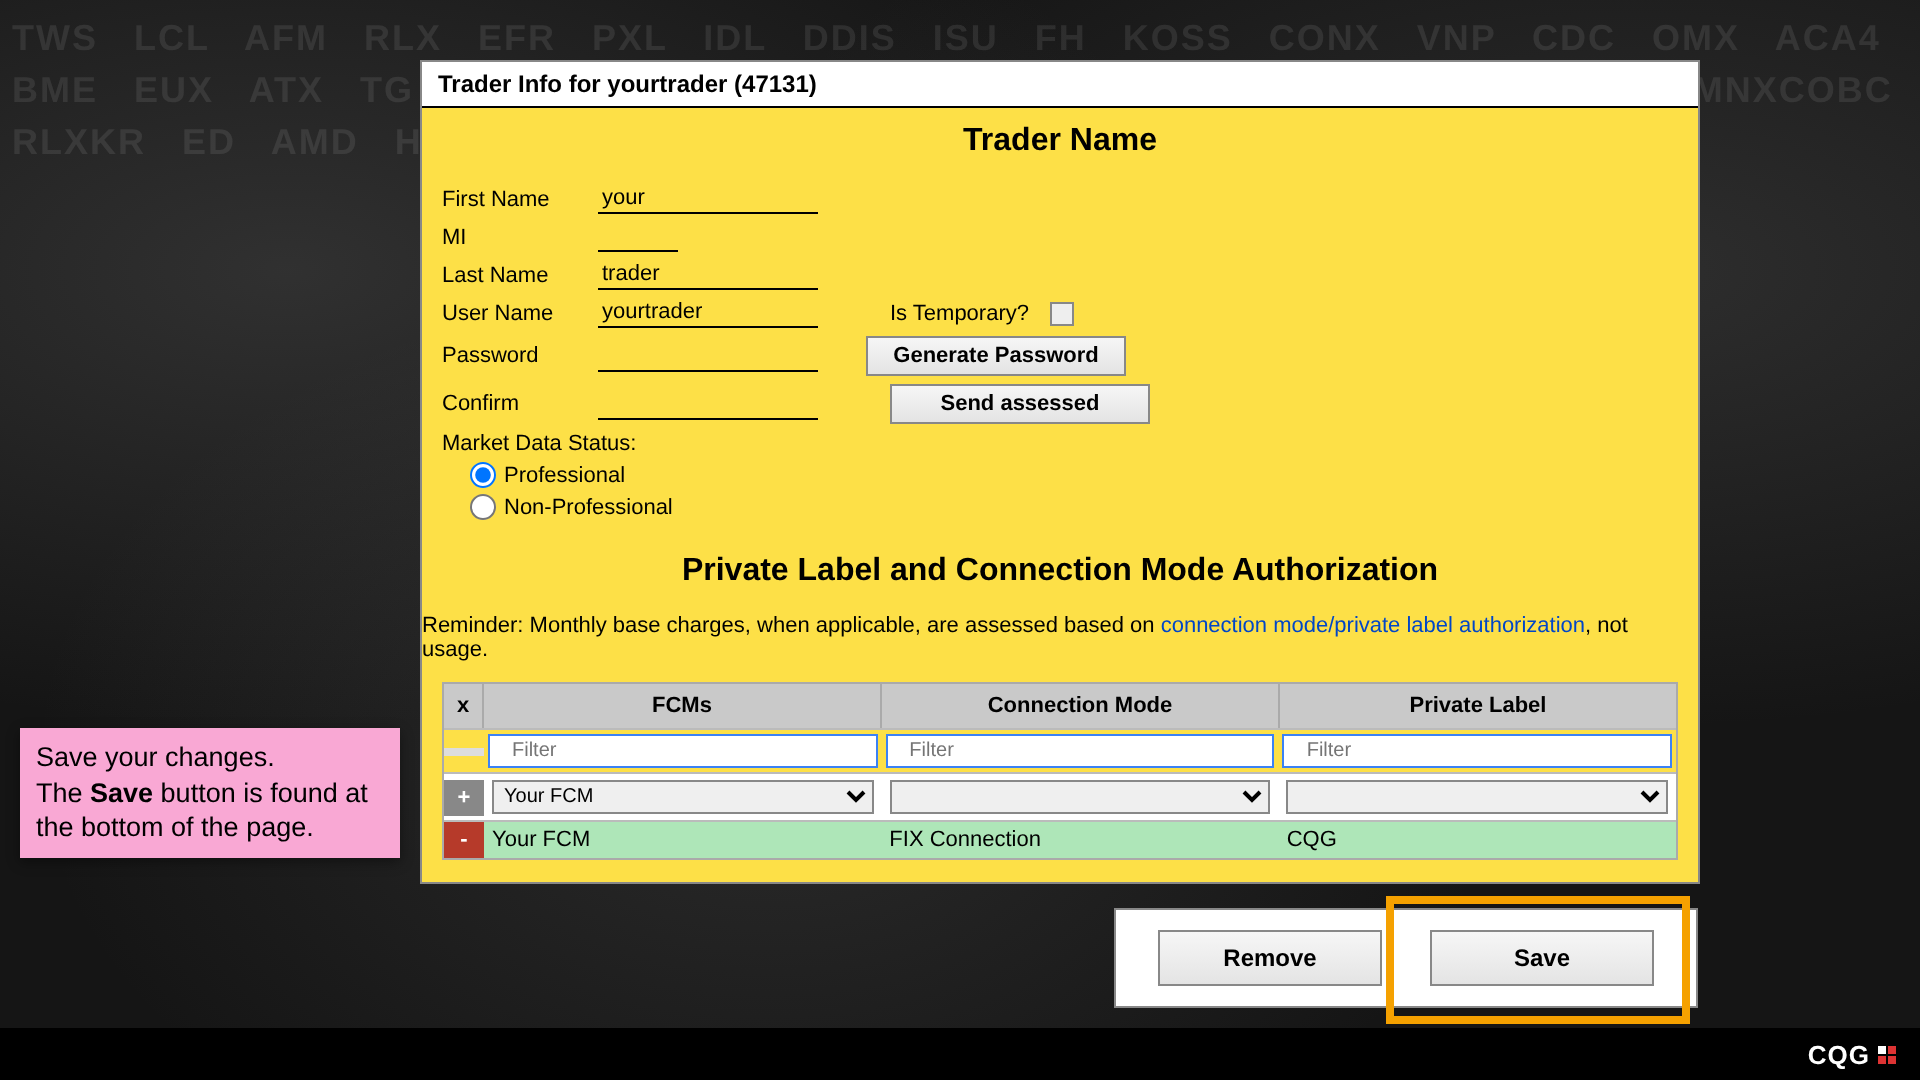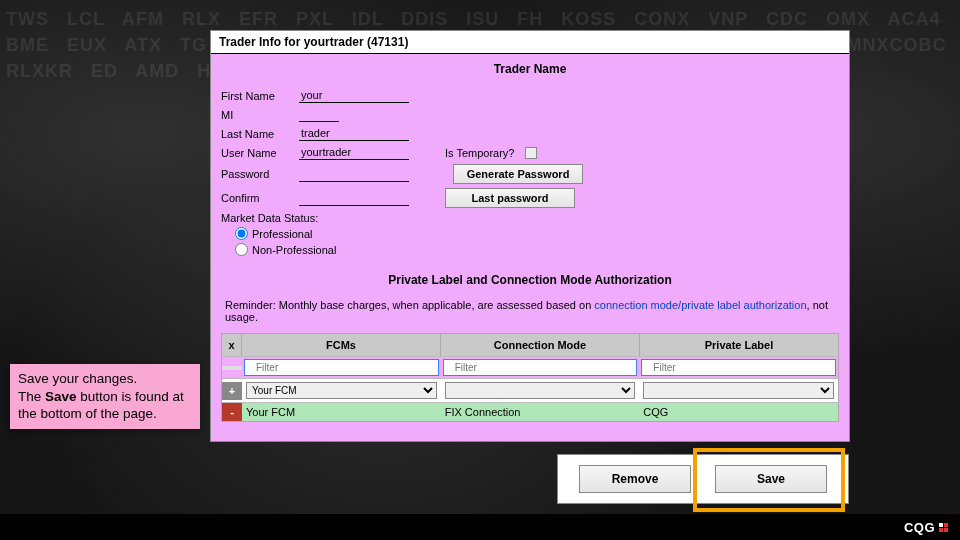--- a/index.html
+++ b/index.html
@@ -28,34 +28,34 @@
     line-height: 26px;
     word-spacing: 12px;
     letter-spacing: 1px;
     padding: 6px;
     overflow: hidden;
   }
   .form-panel {
     position: absolute;
     left: 210px; top: 30px;
     width: 640px; height: 412px;
-    background: #f0abfc;
+    background: #fde047;
     border: 1px solid #888;
   }
   .panel-title {
     background: #fff;
     padding: 4px 8px;
     font-weight: bold;
     font-size: 12px;
     border-bottom: 1px solid #000;
   }
   .section-heading {
     text-align: center;
     font-weight: bold;
-    font-size: 12px;
+    font-size: 16px;
     padding: 8px 0 6px;
   }
   .form-grid {
     padding: 2px 10px 6px 10px;
   }
   .row { display:flex; align-items:center; margin: 4px 0; gap:6px;}
   .lbl { width: 72px; font-size:11px; }
   .uline {
     border: none; border-bottom: 1px solid #000;
     width: 110px; font-size:11px; padding:1px 2px;
@@ -65,21 +65,21 @@
   .btn {
     background: linear-gradient(#f6f6f6,#e4e4e4);
     border: 1px solid #888;
     font-size: 11px; font-weight: bold;
     padding: 3px 10px; cursor: pointer;
   }
   .btn-wide { width:130px; }
   .btn-inline { margin-left:6px;}
   .radio-row { display:flex; align-items:center; gap:4px; margin:3px 0 3px 14px; font-size:11px;}
   .subhead { font-size:11px; margin-top:4px; }
-  .reminder { font-size:11px; padding: 6px 14px 10px; }
+  .reminder { font-size:11px; padding: 6px 0 10px; }
   .reminder a { color:#0046c8; text-decoration:none; }
   .grid {
     margin: 0 10px; border:1px solid #aaa;
   }
   .grid-head {
     display:flex; background:#c9c9c9; font-weight:bold; text-align:center;
   }
   .grid-head .cell { flex:1; padding:5px 4px; border-right:1px solid #aaa; font-size:11px;}
   .grid-head .cell:last-child{border-right:none;}
   .grid-head .cell.first { flex:0 0 20px; border-right:1px solid #aaa;}
@@ -150,26 +150,26 @@
     </div>
     <div class="row">
       <span class="lbl">User Name</span>
       <input class="uline" value="yourtrader" style="">
       <span style="margin-left:30px">Is Temporary?</span>
       <span class="temp-check"></span>
     </div>
     <div class="row">
       <span class="lbl">Password</span>
       <input class="uline" type="password" style="">
-      <button class="btn btn-wide btn-inline" style="margin-left:38px">Generate Password</button>
+      <button class="btn btn-wide btn-inline" style="margin-left:18px">Generate Password</button>
     </div>
     <div class="row">
       <span class="lbl">Confirm</span>
       <input class="uline" type="password" style="">
-      <button class="btn btn-wide btn-inline" style="margin-left:30px">Last password</button>
+      <button class="btn btn-wide btn-inline" style="margin-left:30px">Send assessed</button>
     </div>
     <div class="subhead">Market Data Status:</div>
     <label class="radio-row">
       <input type="radio" name="mds" checked="" style="">
       <span>Professional</span>
     </label>
     <label class="radio-row">
       <input type="radio" name="mds" style="">
       <span>Non-Professional</span>
     </label>

